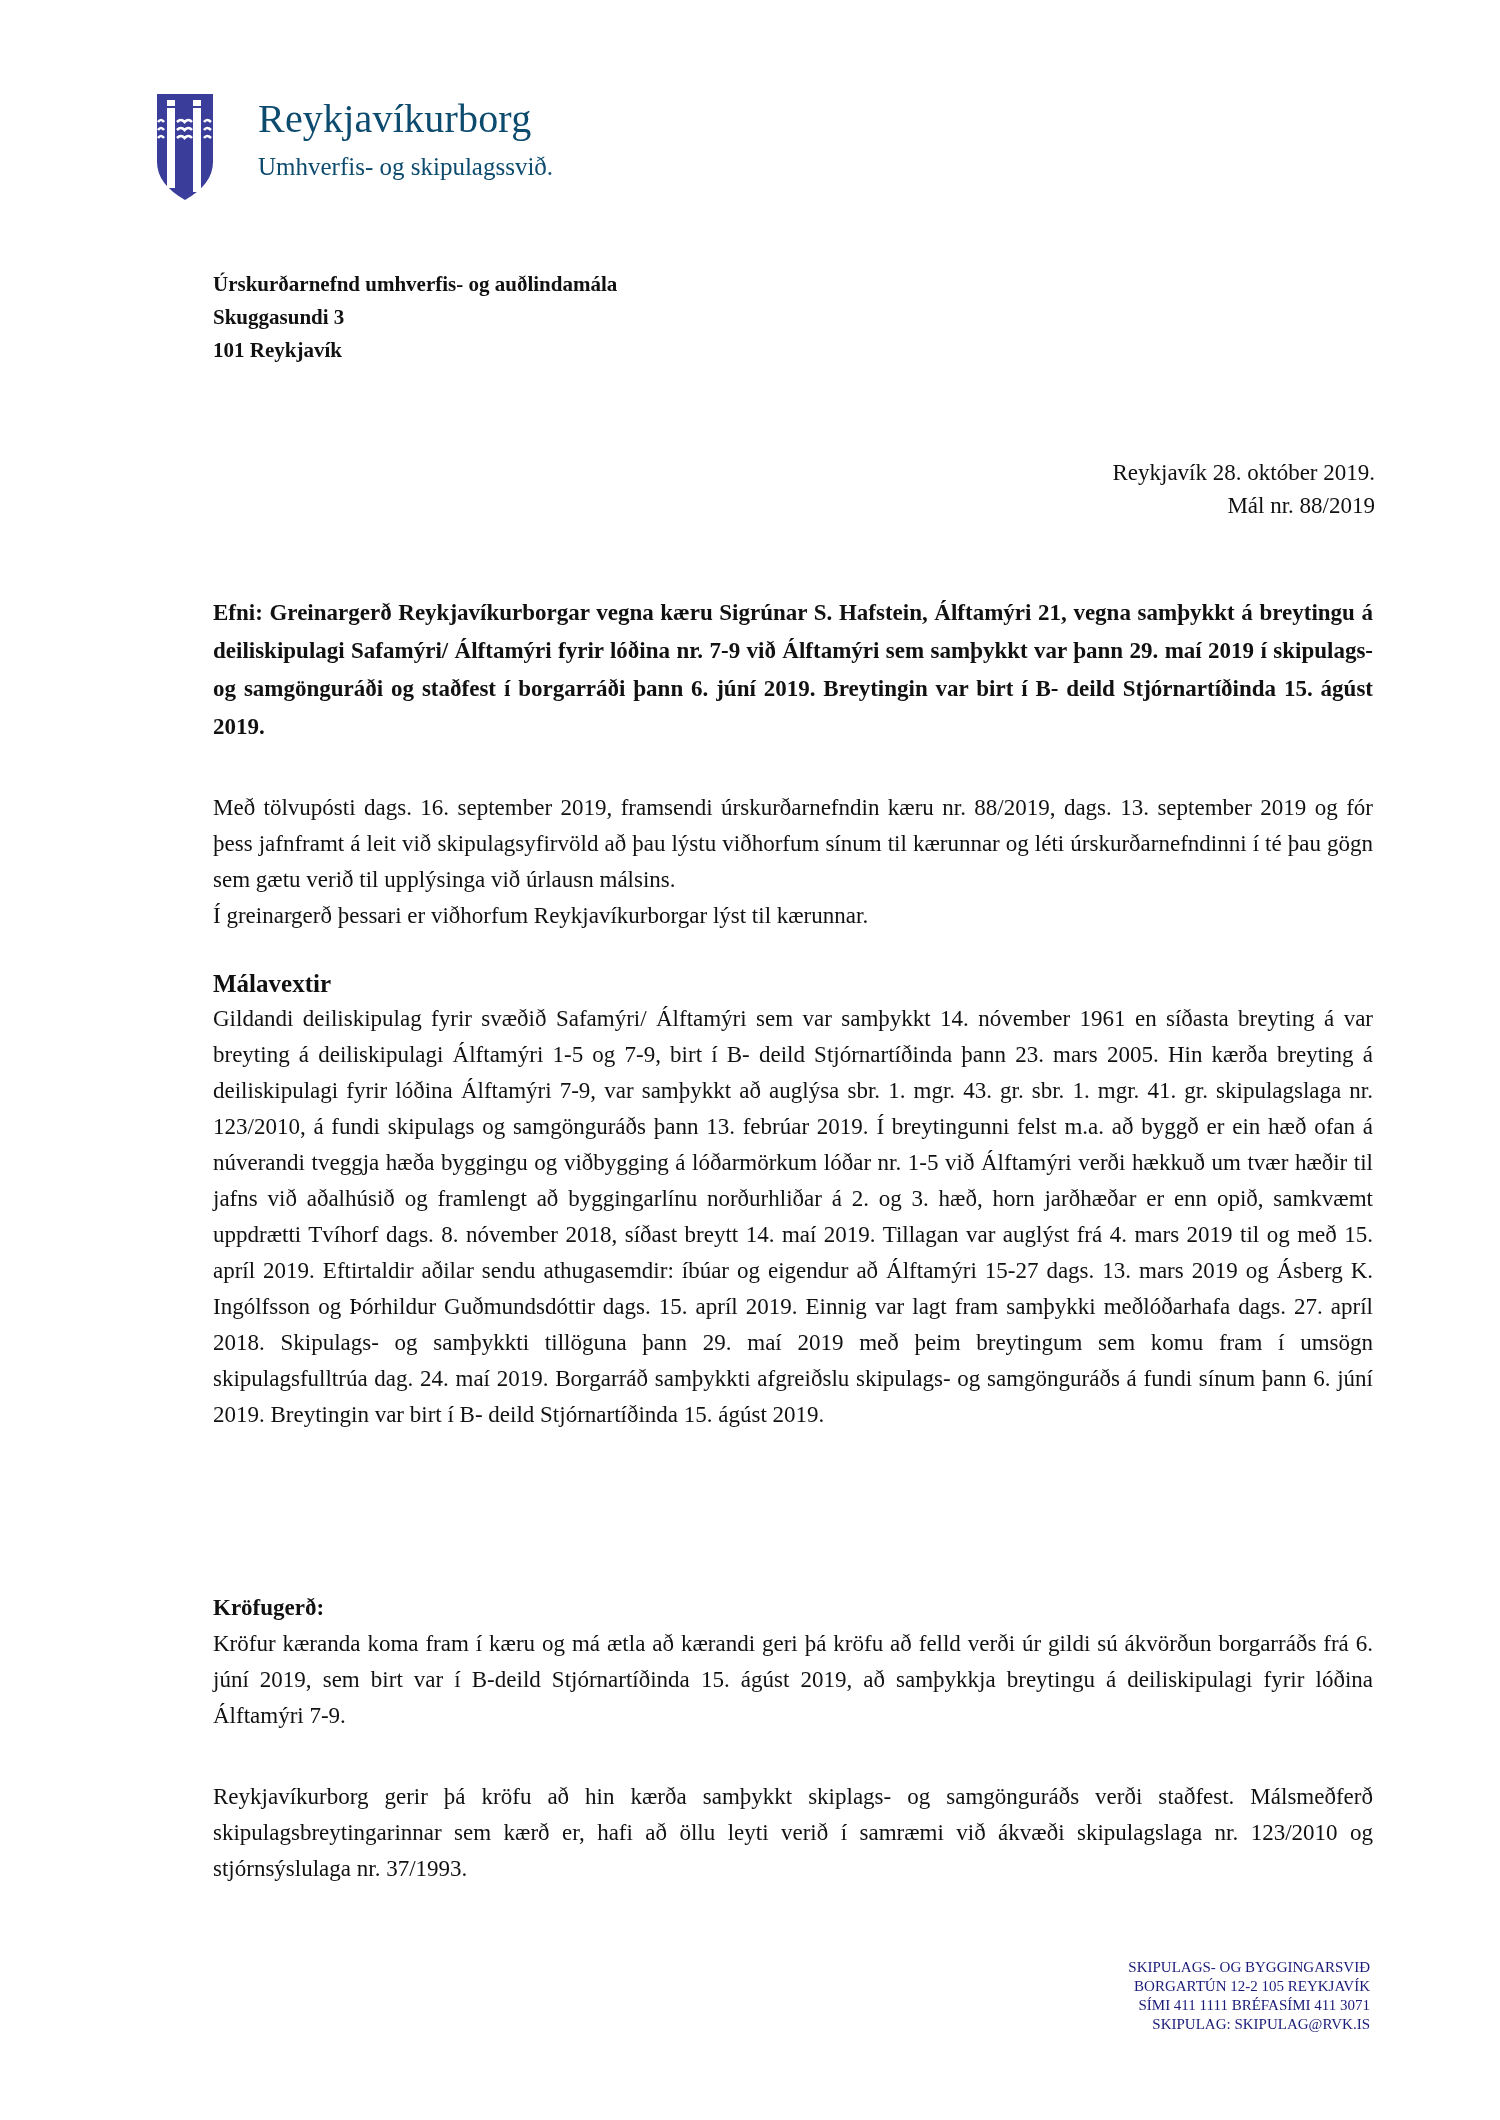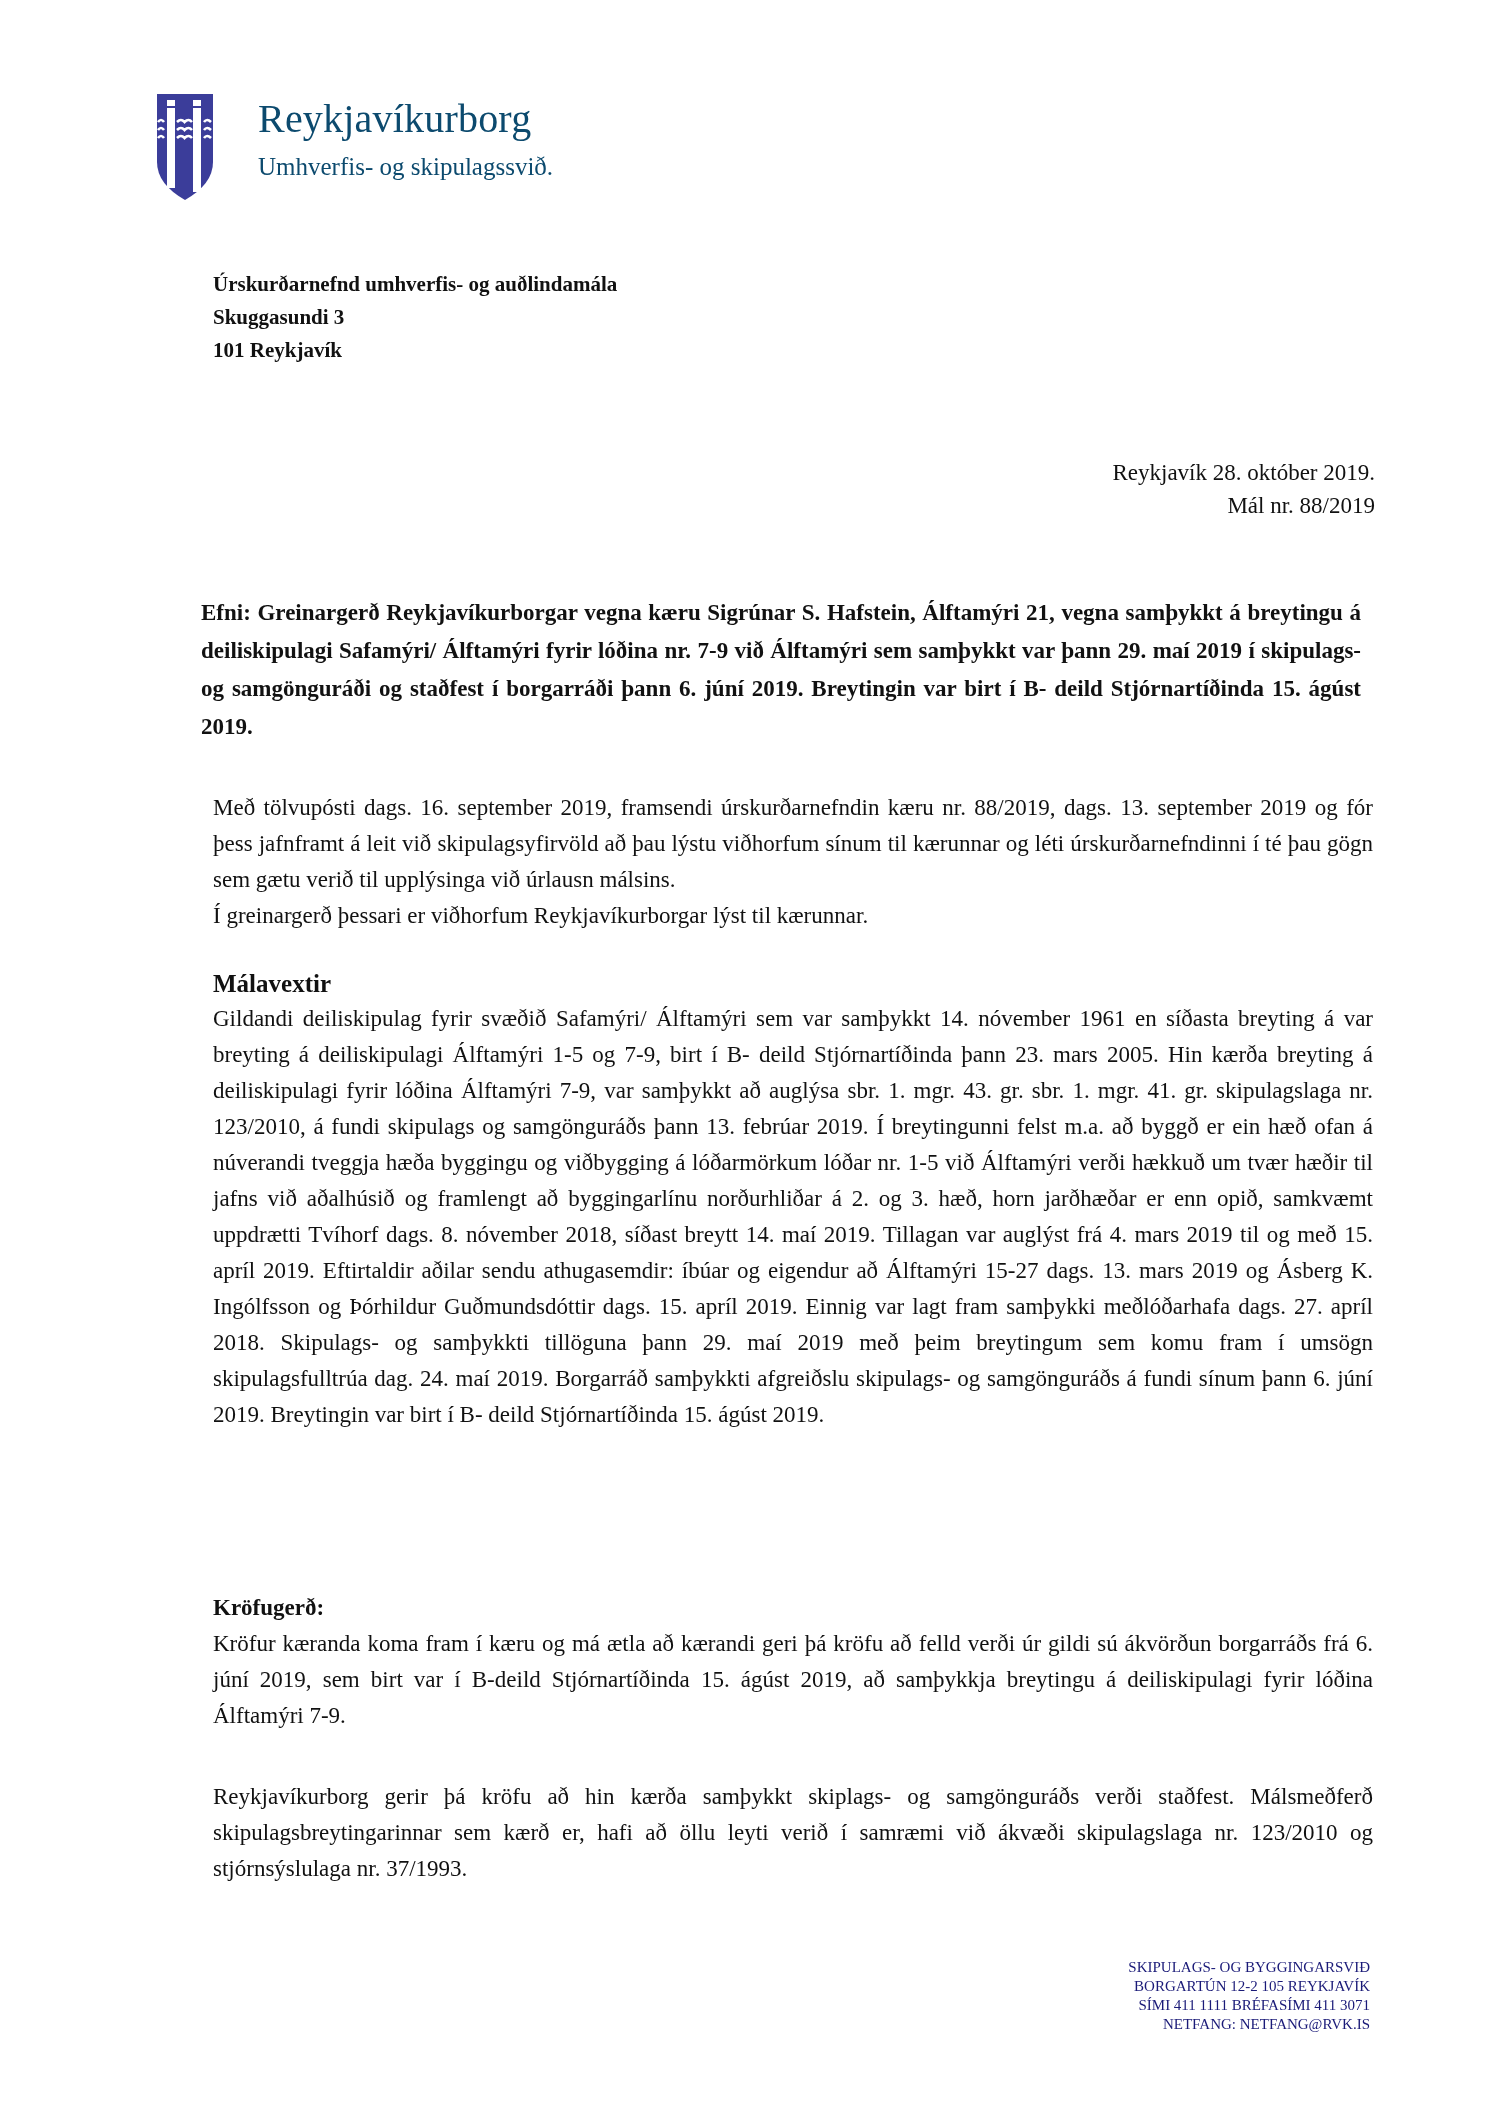--- a/index.html
+++ b/index.html
@@ -4,21 +4,21 @@
   <style>
     html, body { margin: 0; padding: 0; background: #ffffff; }
     body { width: 1500px; height: 2120px; position: relative; overflow: hidden;
            font-family: "Liberation Serif", "DejaVu Serif", serif; color: #111; }
     .logo { position: absolute; left: 155px; top: 92px; width: 60px; height: 110px; }
     .brand { position: absolute; left: 258px; top: 95px; color: #0c4a6e; }
     .brand .name { font-size: 40px; line-height: 48px; letter-spacing: 0.2px; }
     .brand .sub { font-size: 25px; line-height: 32px; margin-top: 8px; }
     .recipient { position: absolute; left: 213px; top: 268px; font-weight: bold; font-size: 21px; line-height: 33px; }
     .dateblock { position: absolute; right: 125px; top: 456px; text-align: right; font-size: 23px; line-height: 33px; }
-    .subject { position: absolute; left: 201px; top: 594px; width: 1160px; font-weight: bold; font-size: 23px; line-height: 38px; text-align: justify; }
+    .subject { position: absolute; left: 213px; top: 594px; width: 1160px; font-weight: bold; font-size: 23px; line-height: 38px; text-align: justify; }
     .para { position: absolute; left: 213px; width: 1160px; font-size: 23px; line-height: 36px; text-align: justify; }
     .p1 { top: 790px; }
     .h-mala { position: absolute; left: 213px; top: 966px; font-weight: bold; font-size: 25px; line-height: 36px; }
     .p2 { top: 1001px; }
     .h-krof { position: absolute; left: 213px; top: 1590px; font-weight: bold; font-size: 23px; line-height: 36px; }
     .p3 { top: 1626px; }
     .p4 { top: 1779px; }
     .footer { position: absolute; right: 130px; top: 1958px; text-align: right; color: #1a1a78; font-size: 15px; line-height: 19px; }
     .line { display: block; }
   </style>
@@ -72,14 +72,14 @@
 <div class="para p2">Gildandi deiliskipulag fyrir svæðið Safamýri/ Álftamýri sem var samþykkt 14. nóvember 1961 en síðasta breyting á  var  breyting á deiliskipulagi Álftamýri 1-5 og 7-9, birt í B- deild Stjórnartíðinda þann 23. mars 2005. Hin kærða breyting á deiliskipulagi fyrir lóðina Álftamýri 7-9, var samþykkt að auglýsa sbr. 1. mgr. 43. gr. sbr. 1. mgr. 41. gr. skipulagslaga nr. 123/2010, á fundi skipulags og samgönguráðs þann 13. febrúar 2019. Í breytingunni felst m.a. að byggð er ein hæð ofan á núverandi tveggja hæða byggingu og viðbygging á lóðarmörkum lóðar nr. 1-5 við Álftamýri verði hækkuð um tvær hæðir til jafns við aðalhúsið og framlengt að byggingarlínu norðurhliðar á 2. og 3. hæð, horn jarðhæðar er enn opið, samkvæmt uppdrætti Tvíhorf dags. 8. nóvember 2018, síðast breytt 14. maí 2019. Tillagan var auglýst frá 4. mars 2019 til og með 15. apríl 2019. Eftirtaldir aðilar sendu athugasemdir: íbúar og eigendur að Álftamýri 15-27 dags. 13. mars 2019 og Ásberg K. Ingólfsson og Þórhildur Guðmundsdóttir dags. 15. apríl 2019. Einnig var lagt fram samþykki meðlóðarhafa dags. 27. apríl 2018. Skipulags- og samþykkti tillöguna þann 29. maí 2019 með þeim breytingum sem komu fram í umsögn skipulagsfulltrúa dag. 24. maí 2019. Borgarráð samþykkti afgreiðslu skipulags- og samgönguráðs á fundi sínum þann 6. júní 2019. Breytingin var birt í B- deild Stjórnartíðinda  15. ágúst 2019.</div>
 
 <div class="h-krof">Kröfugerð:</div>
 <div class="para p3">Kröfur kæranda koma fram í kæru og má ætla að kærandi geri þá kröfu að felld verði úr gildi sú ákvörðun borgarráðs frá 6. júní 2019, sem birt var í B-deild Stjórnartíðinda 15. ágúst 2019, að samþykkja breytingu á deiliskipulagi fyrir lóðina Álftamýri 7-9.</div>
 <div class="para p4">Reykjavíkurborg gerir þá kröfu að hin kærða samþykkt skiplags- og samgönguráðs verði staðfest.  Málsmeðferð skipulagsbreytingarinnar sem kærð er, hafi að öllu leyti verið í samræmi við ákvæði skipulagslaga nr. 123/2010 og stjórnsýslulaga nr. 37/1993.</div>
 
 <div class="footer">
   <span class="line">SKIPULAGS- OG BYGGINGARSVIÐ</span>
   <span class="line">BORGARTÚN 12-2  105 REYKJAVÍK</span>
   <span class="line">SÍMI 411 1111   BRÉFASÍMI 411 3071</span>
-  <span class="line">NETFANG: NETFANG@RVK.IS</span>
+  <span class="line">SKIPULAG: SKIPULAG@RVK.IS</span>
 </div>
 
 </body></html>

